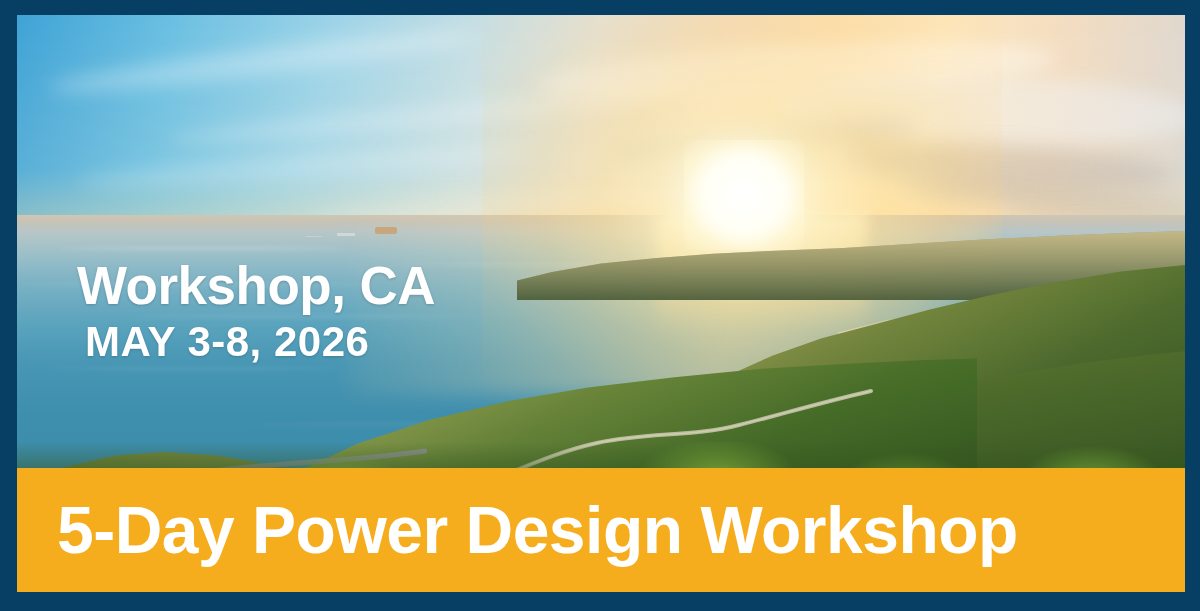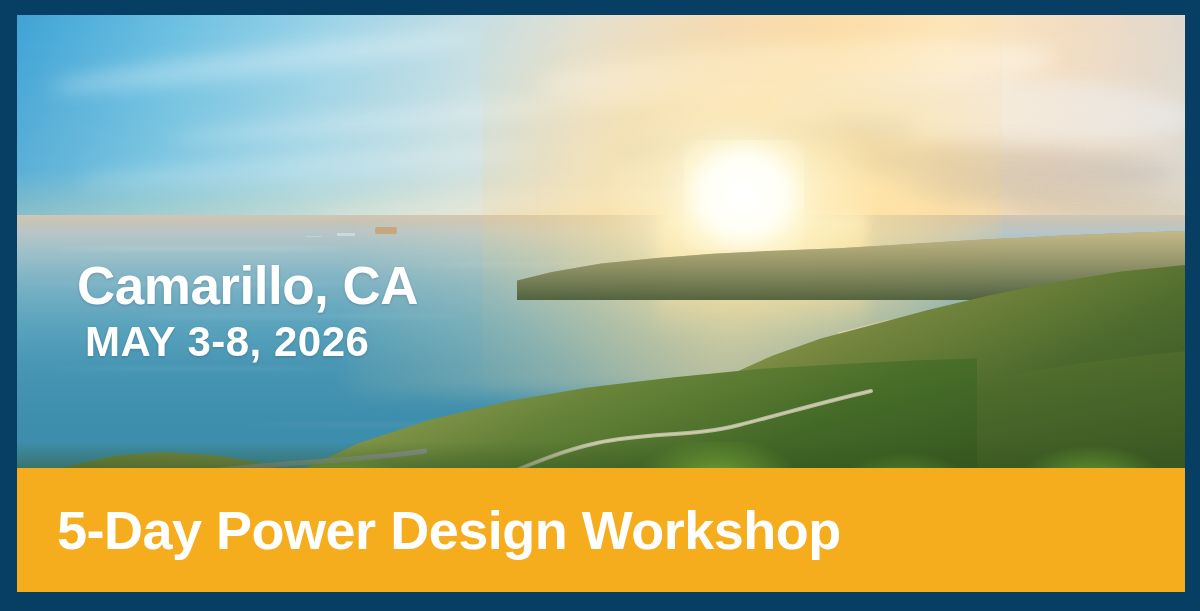--- a/index.html
+++ b/index.html
@@ -361,21 +361,21 @@
     z-index: 30;
     display: flex;
     align-items: center;
     box-sizing: border-box;
     padding-left: 40px;
   }
   .title-banner-text {
     margin: 0;
     font-family: "Liberation Sans", sans-serif;
     font-weight: bold;
-    font-size: 54px;
+    font-size: 66px;
     line-height: 74px;
     letter-spacing: -0.5px;
     color: #ffffff;
     white-space: nowrap;
   }
 </style>
 </head>
 <body>
 
 <div class="promo-banner">
@@ -436,21 +436,21 @@
       <svg class="road-left" viewBox="0 0 260 40" preserveAspectRatio="none">
         <path d="M2,32 C50,24 104,20 160,16 C200,13 232,10 258,6" fill="none" stroke="#8d9099" stroke-width="5" stroke-linecap="round" opacity="0.8"></path>
       </svg>
 
       <div class="shrubs"></div>
 
     </div>
   </div>
 
   <div class="headline-block">
-    <p class="city-line">Camarillo, CA</p>
+    <p class="city-line">Workshop, CA</p>
     <p class="date-line">MAY 3-8, 2026</p>
   </div>
 
   <div class="title-banner">
     <p class="title-banner-text">5-Day Power Design Workshop</p>
   </div>
 
 </div>
 
 </body></html>

